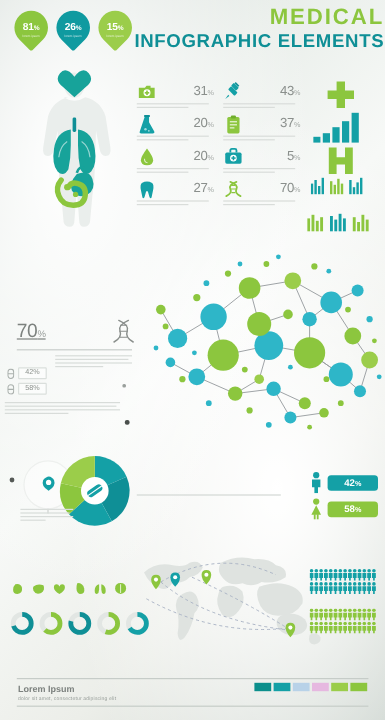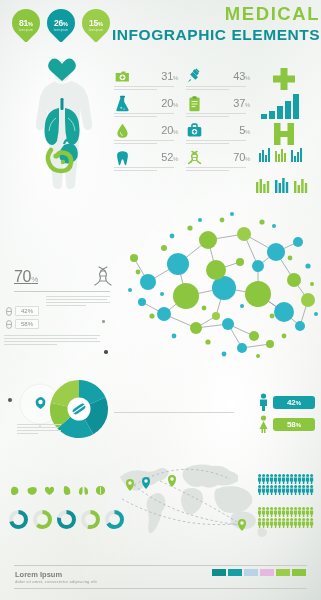--- a/index.html
+++ b/index.html
@@ -299,21 +299,21 @@
           <div class="ln"></div>
           <div class="ln s"></div>
         </div>
     </div>
 
     <div class="ig-cell">
       <div class="ig-top">
         <svg class="ig-ico" viewBox="0 0 20 20">
           <path d="M5 4 q5 -2.5 10 0 q2 1.5 1 7 l-1.5 7 q-0.6 2 -2 0 l-1.5 -5 q-1 -2 -2 0 l-1.5 5 q-1.4 2 -2 0 l-1.5 -7 q-1 -5.5 1 -7 z" fill="#14a0a6"></path>
         </svg>
-        <span class="ig-val"><span>52</span><span class="pc">%</span></span>
+        <span class="ig-val"><span>27</span><span class="pc">%</span></span>
       </div>
       <div class="ig-lines">
           <div class="ln"></div>
           <div class="ln s"></div>
         </div>
     </div>
 
     <div class="ig-cell">
       <div class="ig-top">
         <svg class="ig-ico" viewBox="0 0 20 20">

